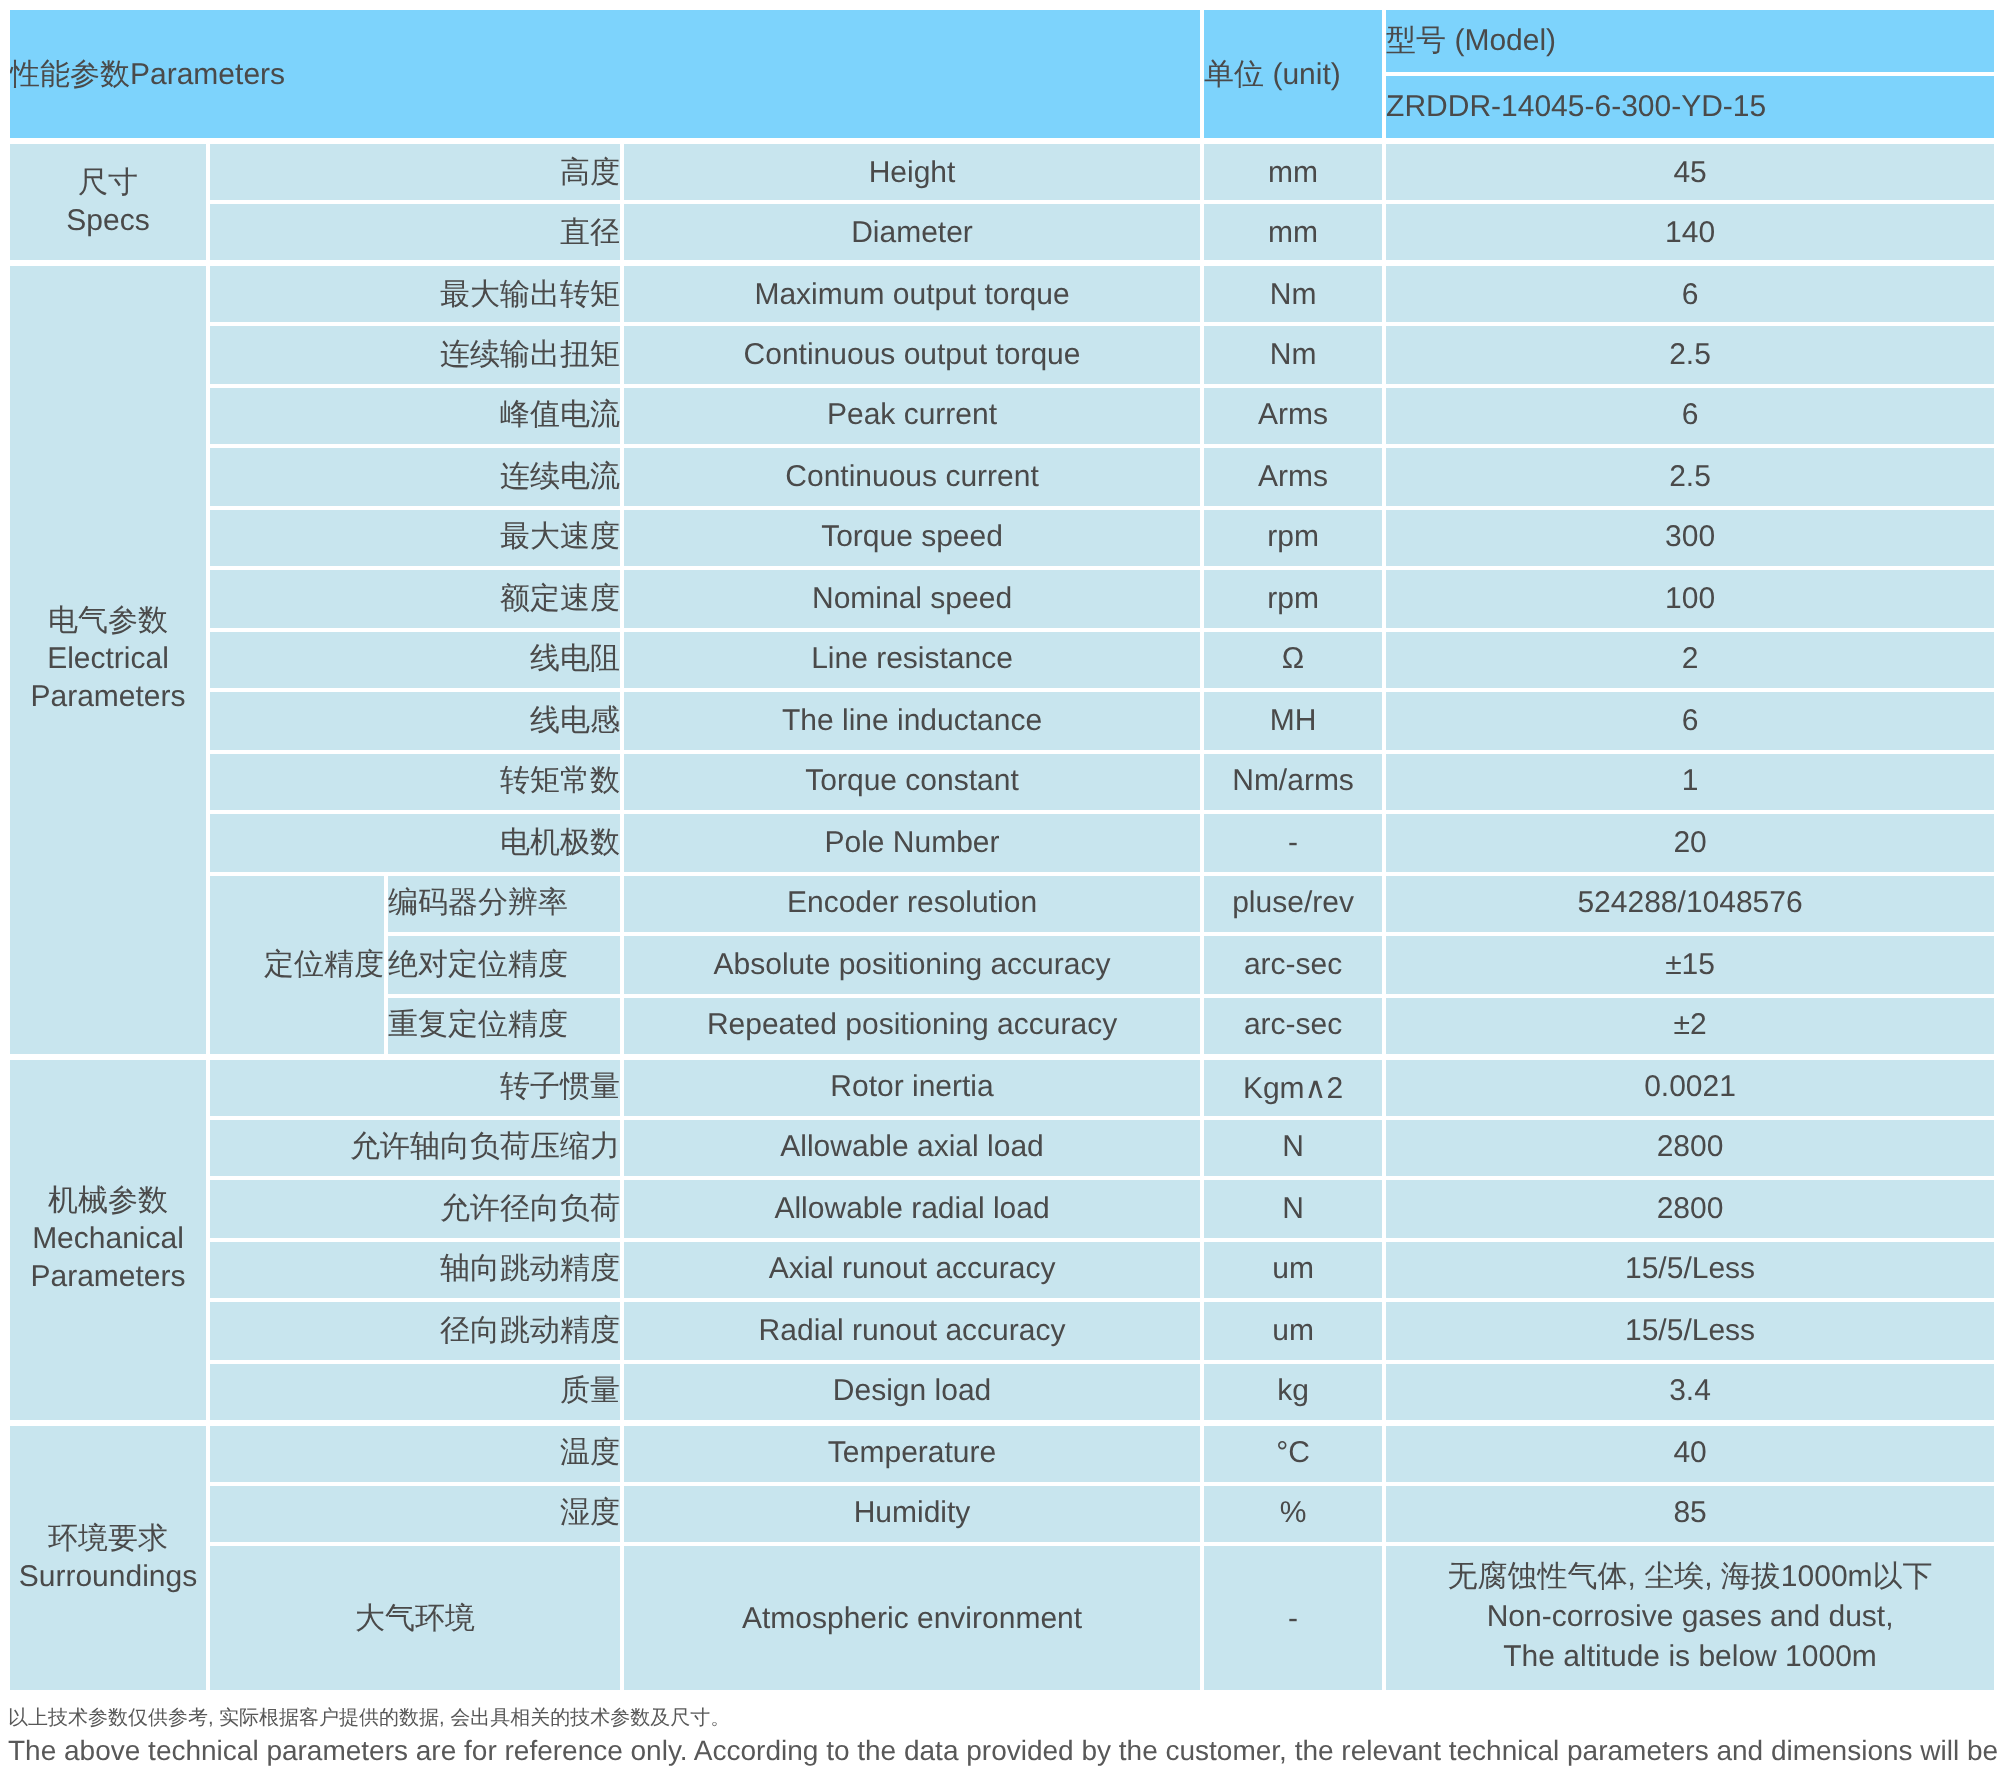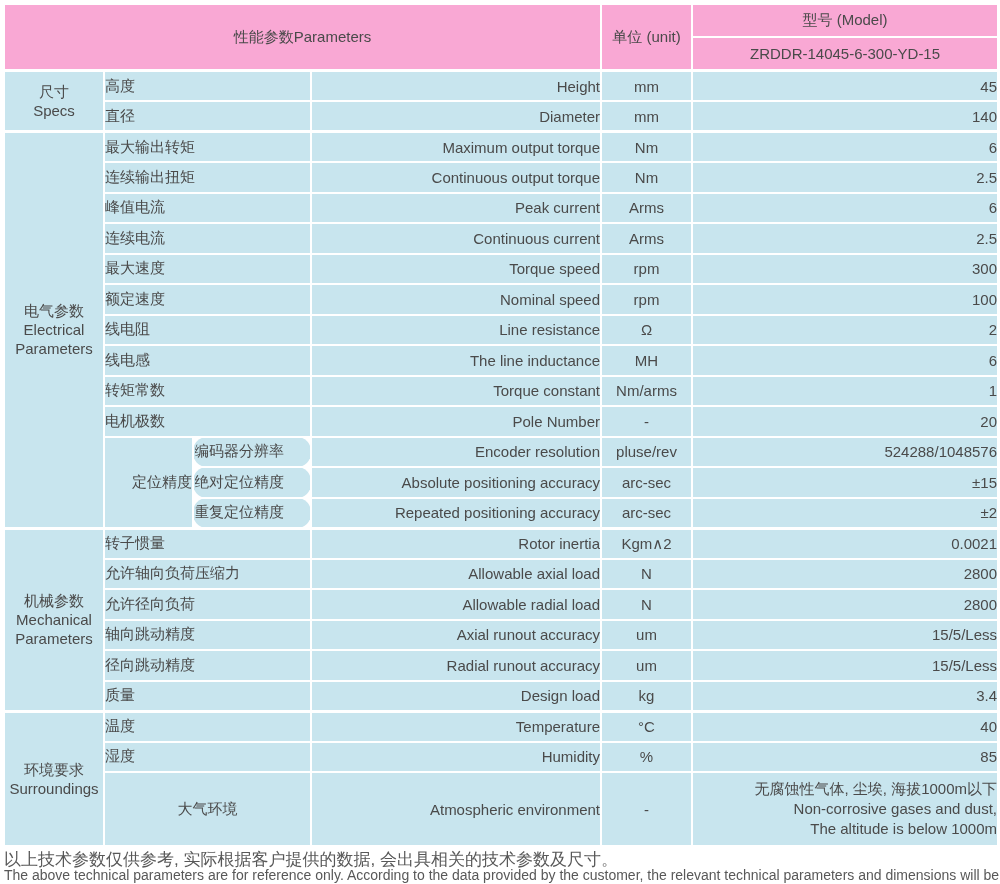--- a/index.html
+++ b/index.html
@@ -29,64 +29,63 @@
   col.c-unit  { width: 91px;  }
   col.c-val   { width: 306px; }
 
   table.spec td, table.spec th {
     border: 2px solid #ffffff;
     font-weight: normal;
     font-size: 15px;
     padding: 0;
     overflow: hidden;
   }
-  thead th { background: #f9a8d4; height: 31px; text-align: center; }
+  thead th { background: #7dd3fc; height: 31px; text-align: left; }
   tbody td { background: #c8e5ee; }
   tbody tr { height: 30.5px; }
   tr.tall  { height: 74px; }
 
   td.cat {
     text-align: center;
     white-space: pre-line;
     line-height: 19px;
     margin-left: 48px;
   }
   td.group { text-align: right; }
   td.cn {
-    text-align: left;
+    text-align: right;
     padding-left: 37px;
     border-right-style: hidden;
     margin-left: 32px;
   }
   td.cn-sub {
     text-align: left;
     padding-left: 6px;
     border-right-style: hidden;
-    border-radius: 14px;
   }
   td.cn-center {
     text-align: center;
     border-right-style: hidden;
   }
-  td.en { text-align: right; padding-left: 3px; border-left-style: hidden; }
+  td.en { text-align: center; padding-left: 3px; border-left-style: hidden; }
   td.unit { text-align: center; }
-  td.val { text-align: right; }
+  td.val { text-align: center; }
   td.val-multi {
     white-space: pre-line;
     line-height: 20px;
     font-size: 14.5px;
   }
   tr.sec td { border-top-width: 3px; }
   th.model-top { border-bottom-width: 2px; }
 
   .footnotes {
     margin: 5px 0 0 4px;
     color: #585858;
   }
-  .footnotes .fn-cn { font-size: 17px; line-height: 15px; }
+  .footnotes .fn-cn { font-size: 10px; line-height: 15px; }
   .footnotes .fn-en { font-size: 14px; line-height: 16px; }
 </style>
 </head>
 <body>
 
 <div class="page">
   <table class="spec">
     <colgroup>
       <col class="c-cat">
         <col class="c-group">

